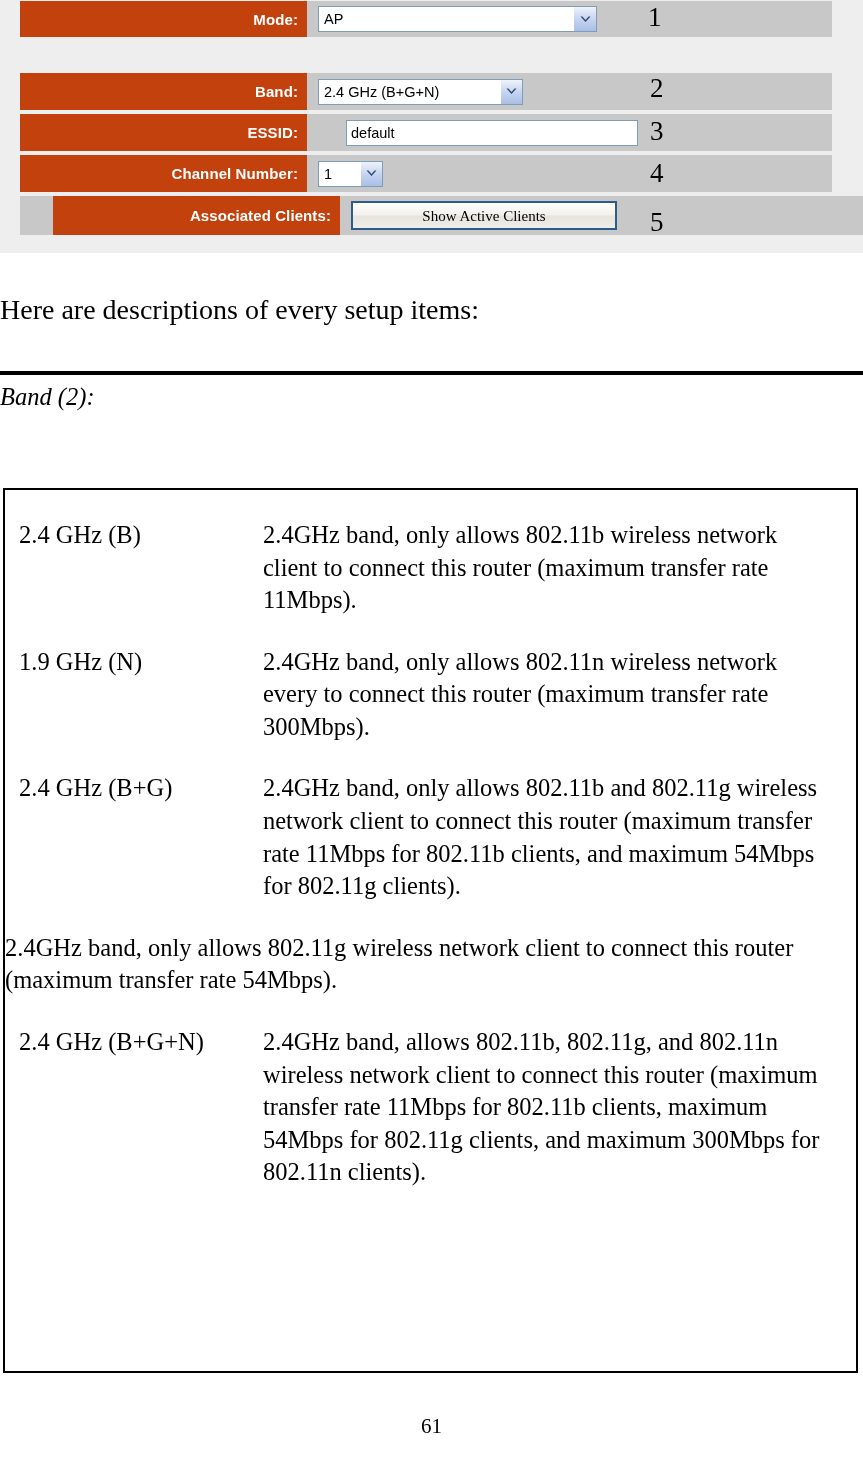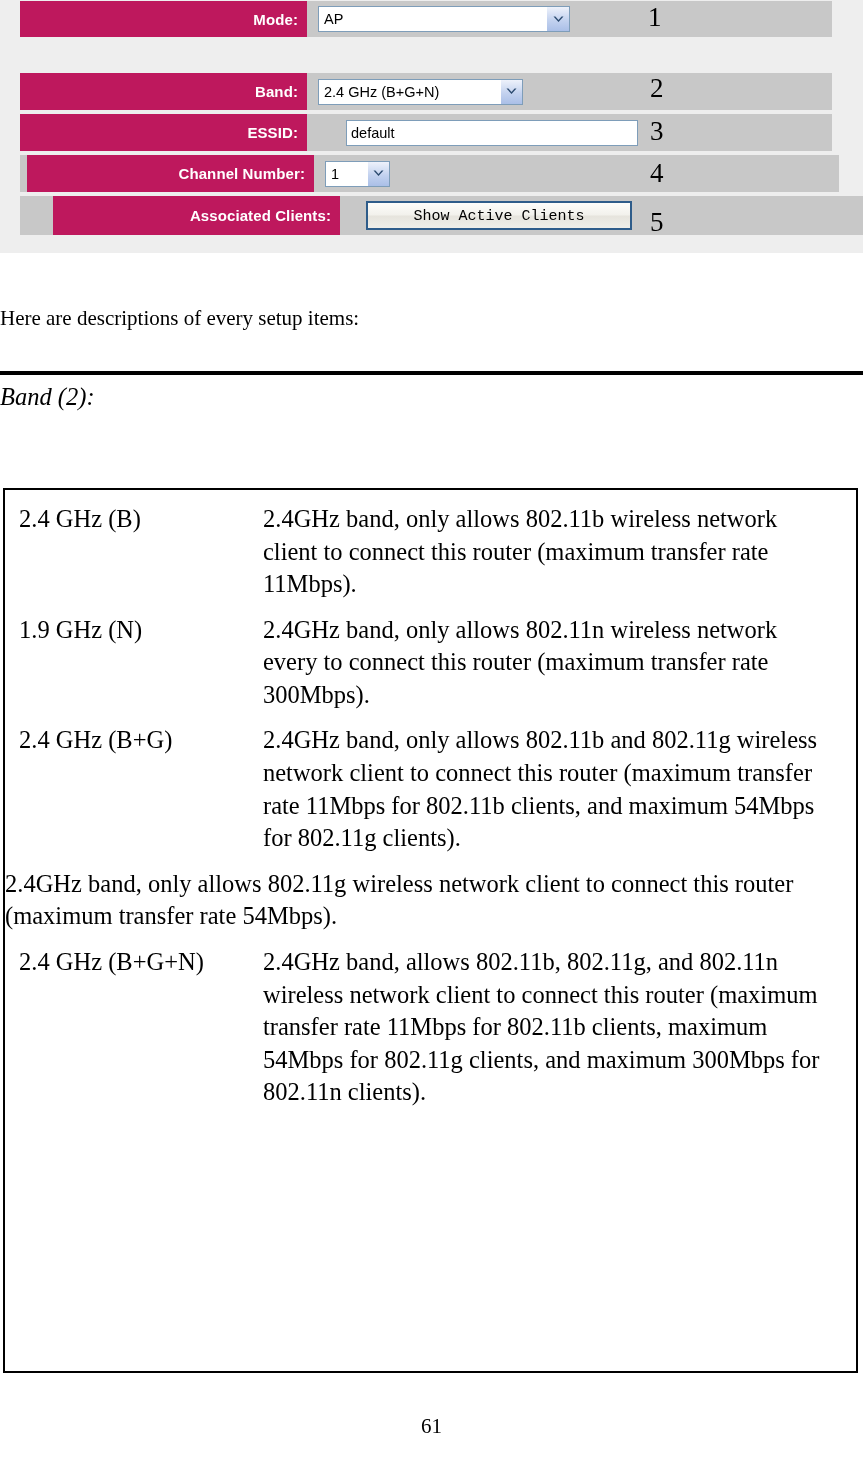--- a/index.html
+++ b/index.html
@@ -32,21 +32,21 @@
     left: 20px;
     width: 812px;
     background: #c8c8c8;
     display: flex;
     align-items: center;
   }
   .cfg-label {
     width: 287px;
     min-width: 287px;
     height: 100%;
-    background: #be185d;
+    background: #c2410c;
     color: #ffffff;
     font-weight: bold;
     font-size: 15px;
     display: flex;
     align-items: center;
     justify-content: flex-end;
     padding-right: 9px;
     box-sizing: border-box;
     letter-spacing: 0.1px;
   }
@@ -56,21 +56,21 @@
     display: flex;
     align-items: center;
     padding-left: 11px;
     box-sizing: border-box;
   }
 
   
   #row-mode     { top: 1px;   height: 36px; }
   #row-band     { top: 73px;  height: 37px; }
   #row-essid    { top: 114px; height: 37px; gap: 28px; }
-  #row-channel  { top: 155px; height: 37px; padding-left: 7px; }
+  #row-channel  { top: 155px; height: 37px; }
   #row-clients  { top: 196px; height: 39px; padding-left: 33px; }
 
   
   .sel {
     display: inline-flex;
     align-items: stretch;
     background: #ffffff;
     border: 1px solid #7e9db9;
     height: 26px;
     box-sizing: border-box;
@@ -89,21 +89,21 @@
     width: 21px;
     min-width: 21px;
     background: linear-gradient(to bottom, #eef2fb 0%, #c3d2ef 55%, #aabfe7 100%);
     border-left: 1px solid #ffffff;
     display: flex;
     align-items: center;
     justify-content: center;
   }
   .sel .sel-arrow svg { display: block; }
 
-  #sel-mode { width: 252px; }
+  #sel-mode { width: 279px; }
   #sel-mode .sel-arrow { width: 22px; min-width: 22px; }
   #sel-band { width: 205px; }
   #sel-channel { width: 65px; }
 
   
   .txt {
     width: 292px;
     height: 26px;
     box-sizing: border-box;
     background: #ffffff;
@@ -115,49 +115,48 @@
     line-height: 24px;
   }
 
   
   .btn {
     width: 266px;
     height: 29px;
     box-sizing: border-box;
     border: 2px solid #2e5c8a;
     background: linear-gradient(to bottom, #fdfdfb 0%, #f2f1ec 48%, #e6e4dd 52%, #efeee9 100%);
-    font-family: Liberation Mono, monospace;
+    font-family: Liberation Serif, serif;
     font-size: 15px;
     color: #000;
     text-align: center;
     line-height: 25px;
     cursor: pointer;
-    margin-left: 15px;
   }
 
   
   .callout {
     position: absolute;
     font-family: "Liberation Serif", "DejaVu Serif", serif;
     font-size: 27px;
     color: #000;
     line-height: 1;
   }
   #callout-1 { left: 648px; top: 4px; }
   #callout-2 { left: 650px; top: 75px; }
   #callout-3 { left: 650px; top: 118px; }
   #callout-4 { left: 650px; top: 160px; }
   #callout-5 { left: 650px; top: 209px; }
 
   
   .intro-line {
     position: absolute;
     left: 0;
-    top: 305px;
-    font-size: 21px;
+    top: 292px;
+    font-size: 28px;
     line-height: 1.25;
     white-space: nowrap;
   }
 
   .hrule {
     position: absolute;
     left: 0;
     top: 371px;
     width: 863px;
     height: 4px;
@@ -192,20 +191,21 @@
     top: 488px;
     width: 855px;
     height: 885px;
     border: 2px solid #000;
     box-sizing: border-box;
     background: #fff;
   }
   .opt-row {
     display: flex;
     padding-top: 13px;
+    margin-top: 16px;
   }
   .opt-name {
     width: 258px;
     min-width: 258px;
     padding-left: 14px;
     box-sizing: border-box;
     font-size: 24.5px;
     line-height: 1.33;
     white-space: nowrap;
   }

